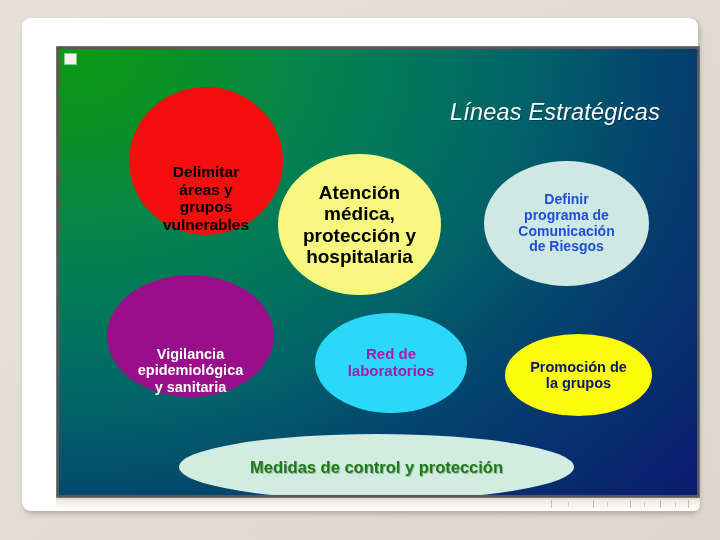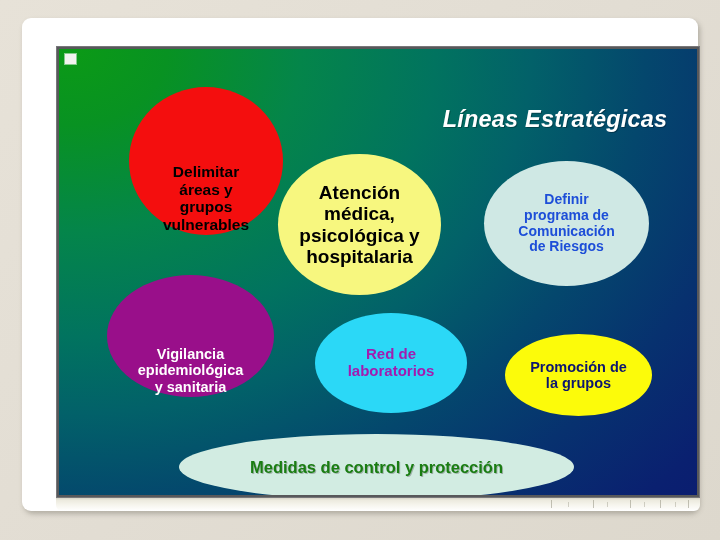--- a/index.html
+++ b/index.html
@@ -92,26 +92,26 @@
     width: 11px;
     height: 10px;
     background: #f2f3ef;
     box-shadow: 0 0 0 1px rgba(255,255,255,0.5);
   }
 
   
   #slide-title {
     position: absolute;
     left: 356px;
-    top: 57px;
+    top: 50px;
     width: 280px;
     text-align: center;
     color: #ffffff;
     font-size: 23.5px;
-    font-weight: bold;
+    font-weight: normal;
     font-style: italic;
     letter-spacing: 0.2px;
     text-shadow: 1px 1px 0 rgba(0,0,0,0.28);
     white-space: nowrap;
   }
 
   
   .bubble {
     position: absolute;
     display: flex;
@@ -205,21 +205,21 @@
             <span>áreas y</span><br>
             <span>grupos</span><br>
             <span>vulnerables</span>
           </span>
         </div>
 
         <div class="bubble" id="bubble-atencion">
           <span class="btext">
             <span>Atención</span><br>
             <span>médica,</span><br>
-            <span>psicológica y</span><br>
+            <span>protección y</span><br>
             <span>hospitalaria</span>
           </span>
         </div>
 
         <div class="bubble" id="bubble-definir">
           <span class="btext">
             <span>Definir</span><br>
             <span>programa de</span><br>
             <span>Comunicación</span><br>
             <span>de Riesgos</span>

